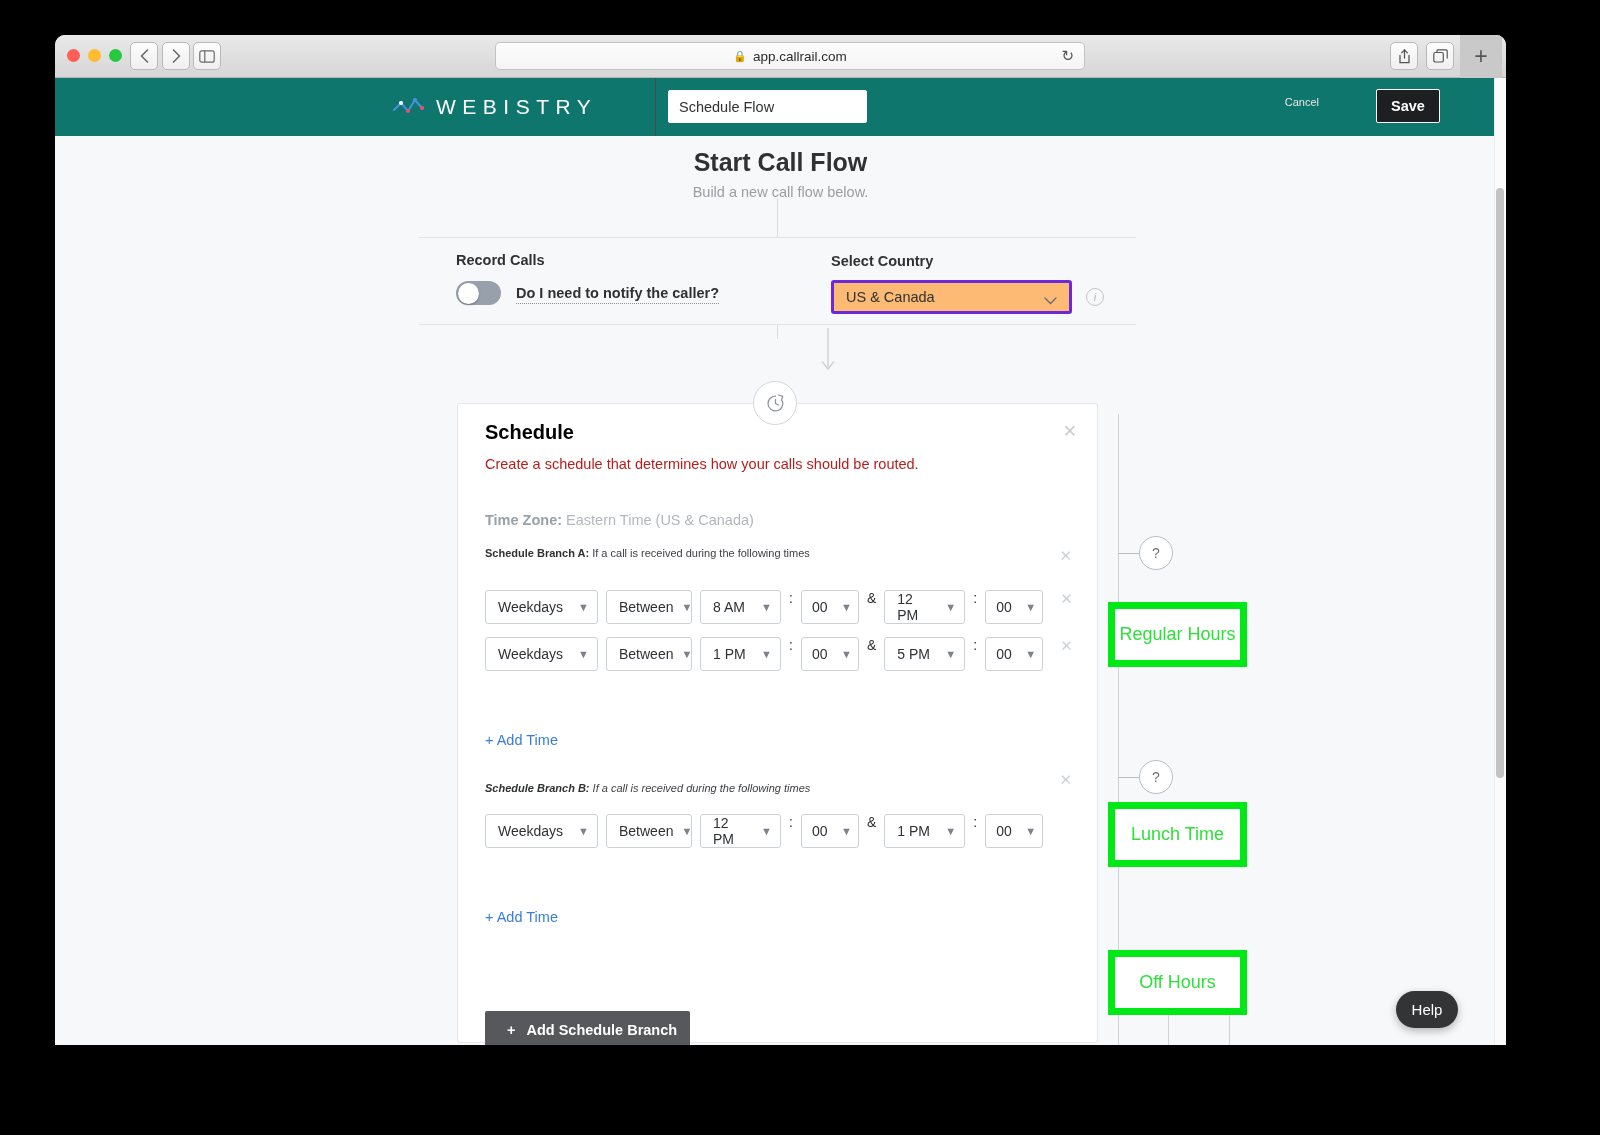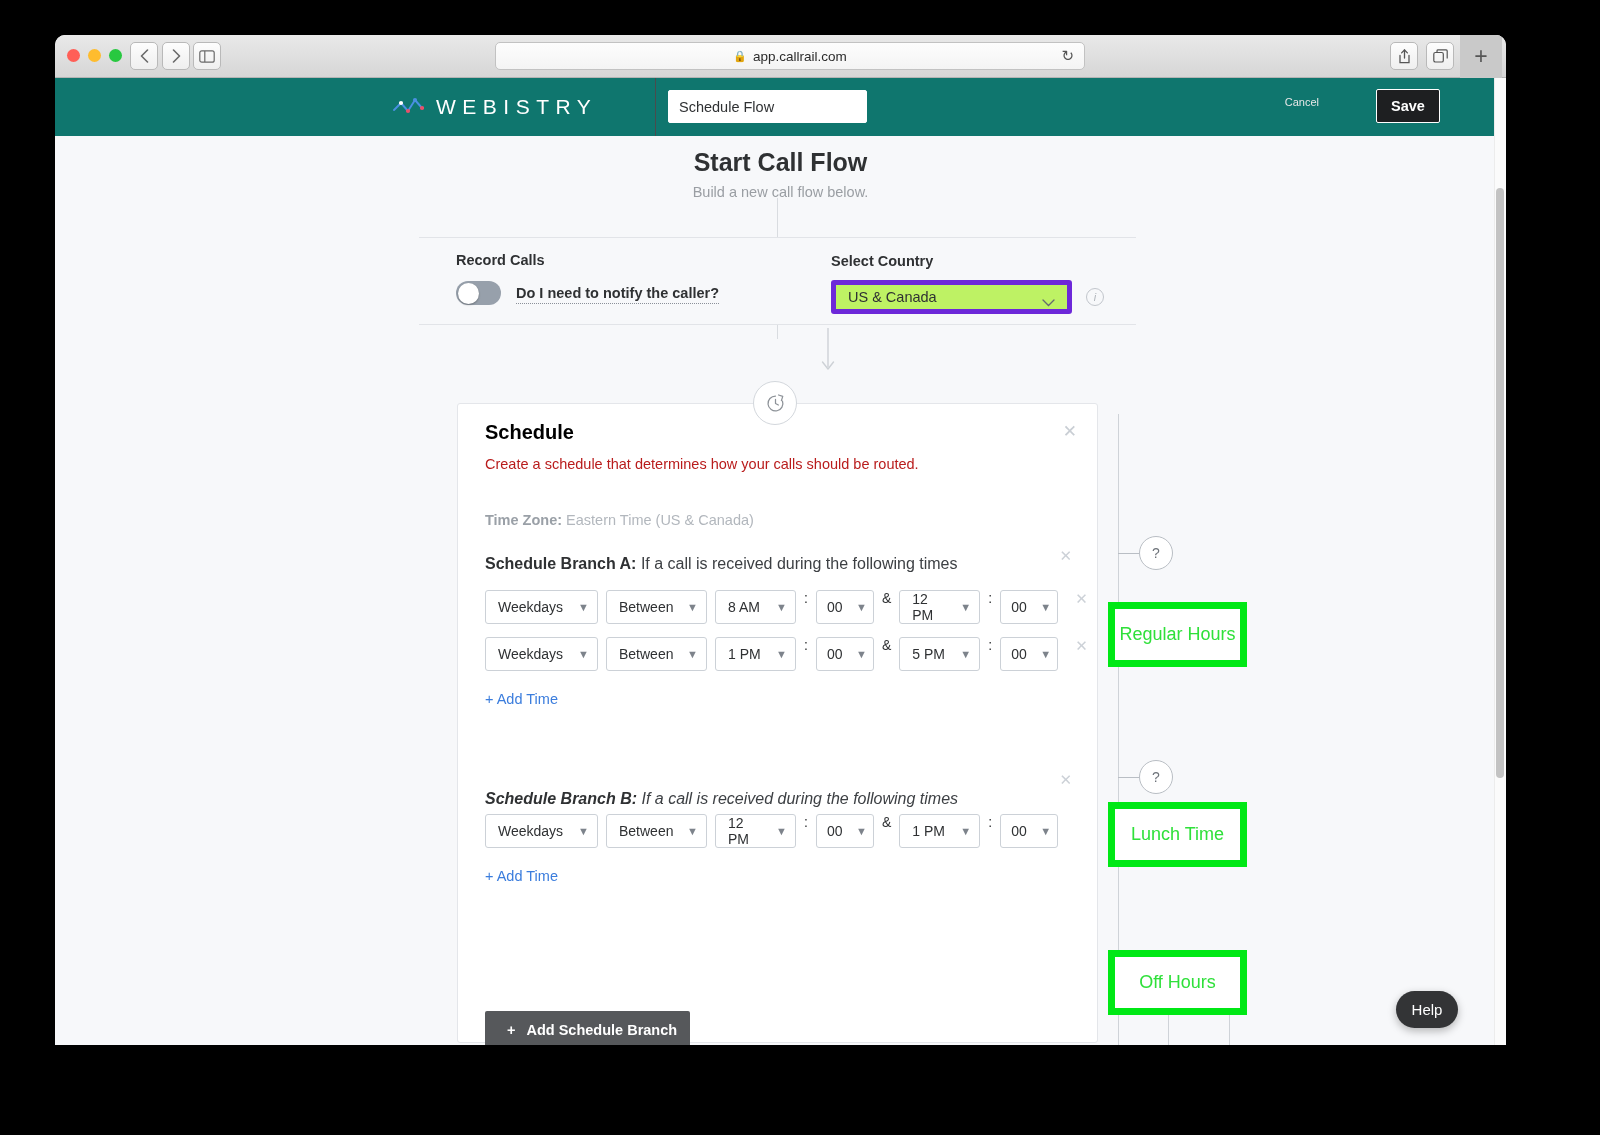--- a/index.html
+++ b/index.html
@@ -162,22 +162,22 @@
     padding-bottom: 2px;
     cursor: pointer;
   }
   #country-label {
     position: absolute; left: 412px; top: 15px;
     font-size: 14.5px; font-weight: bold; color: #2f3133;
   }
   #country-select {
     position: absolute; left: 412px; top: 42px;
     width: 241px; height: 34px;
-    background: #bef264;
-    border: 5px solid #6d28d9;
+    background: #fdba74;
+    border: 3px solid #6d28d9;
     border-radius: 3px;
     display: flex; align-items: center;
     padding: 0 12px;
     font-size: 14.5px; color: #2f3133;
     cursor: pointer;
   }
   #country-chevron { position: absolute; right: 12px; top: 9px; color: #666a70; }
   #country-info-icon {
     position: absolute; left: 667px; top: 50px;
     width: 18px; height: 18px; border-radius: 50%;
@@ -220,21 +220,21 @@
   }
   #tz-line {
     position: absolute; left: 27px; top: 108px;
     font-size: 14.5px;
   }
   #tz-label { font-weight: bold; color: #9aa0a7; }
   #tz-value { color: #b2b7bd; }
 
   .branch-head {
     position: absolute; left: 27px;
-    font-size: 16px; color: #3d4044; margin-top: 8px;
+    font-size: 11px; color: #3d4044;
   }
   .branch-head b { color: #2f3133; }
   .branch-close {
     position: absolute; right: 25px;
     font-size: 15px; color: #ccd1d7; cursor: pointer; line-height: 1;
   }
 
   .time-row { position: absolute; left: 27px; display: flex; }
   .sel {
     height: 34px;
@@ -242,30 +242,30 @@
     border: 1px solid #ccd1d7;
     border-radius: 3px;
     display: flex; align-items: center; justify-content: space-between;
     padding: 0 8px 0 12px;
     font-size: 14px; color: #2f3133;
     cursor: pointer;
     margin-right: 8px;
   }
   .sel .cv { color: #7d838b; font-size: 11px; margin-left: 8px; }
   .sel.w-day  { width: 113px; }
-  .sel.w-cond { width: 101px; }
+  .sel.w-cond { width: 86px; }
   .sel.w-hour { width: 81px; }
   .sel.w-min  { width: 58px; padding: 0 6px 0 10px; }
   .colon { font-size: 14px; color: #2f3133; margin: 0 8px 0 0; }
   .amp   { font-size: 14px; color: #2f3133; margin: 0 8px 0 0; }
   .row-close { font-size: 15px; color: #ccd1d7; margin-left: 9px; cursor: pointer; }
 
   .add-time {
     position: absolute; left: 27px;
-    font-size: 14.5px; color: #3b7ddd; cursor: pointer;
+    font-size: 14.5px; color: #3b7ddd; cursor: pointer; margin-top: 41px;
   }
   #add-branch-btn {
     position: absolute; left: 27px; top: 607px;
     width: 205px; height: 37px;
     background: #56585b; color: #fff;
     border: none; border-radius: 2px;
     font-size: 14.5px; font-weight: bold;
     font-family: "Liberation Sans", sans-serif;
     cursor: pointer;
     display: flex; align-items: center; gap: 11px;

